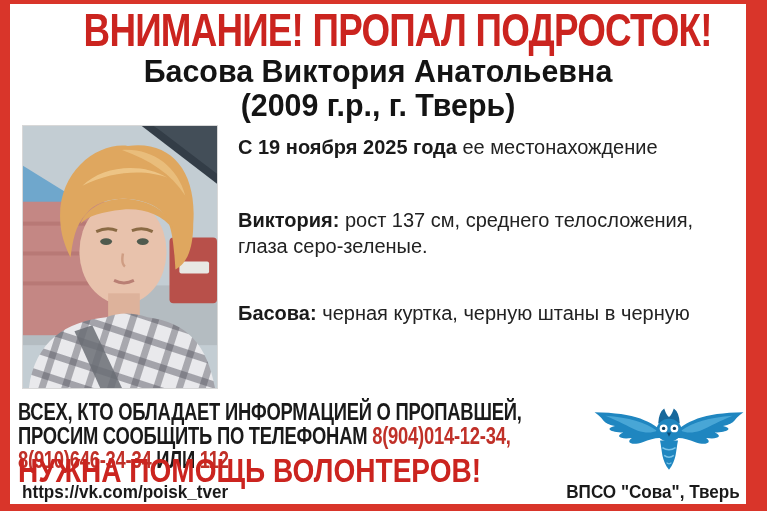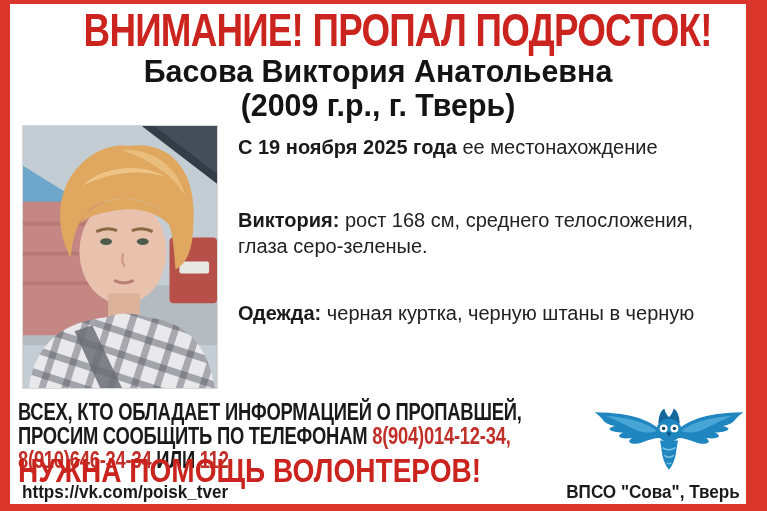--- a/index.html
+++ b/index.html
@@ -139,25 +139,25 @@
 
         <polygon points="52,206 78,263 100,263 70,200" fill="#6b6f76" opacity="0.85"></polygon>
       </svg>
     </div>
 
     <div class="details">
       <div class="para p1">
         <span class="line"><b>С 19 ноября 2025 года</b><span> ее местонахождение</span></span>
       </div>
       <div class="para p2">
-        <span class="line"><b>Виктория:</b><span> рост 168 см, среднего телосложения,</span></span>
+        <span class="line"><b>Виктория:</b><span> рост 137 см, среднего телосложения,</span></span>
         <span class="line">глаза серо-зеленые.</span>
       </div>
       <div class="para p3">
-        <span class="line"><b>Одежда:</b><span> черная куртка, черную штаны в черную</span></span>
+        <span class="line"><b>Басова:</b><span> черная куртка, черную штаны в черную</span></span>
       </div>
     </div>
 
     <div class="contact">
       <span class="line">ВСЕХ, КТО ОБЛАДАЕТ ИНФОРМАЦИЕЙ О ПРОПАВШЕЙ,</span>
       <span class="line"><span>ПРОСИМ СООБЩИТЬ ПО ТЕЛЕФОНАМ  </span><span class="red">8(904)014-12-34,</span></span>
       <span class="line"><span class="red">8(910)646-34-34</span><span>  ИЛИ </span><span class="red">112</span></span>
     </div>
 
     <div class="volunteers">НУЖНА ПОМОЩЬ ВОЛОНТЕРОВ!</div>

